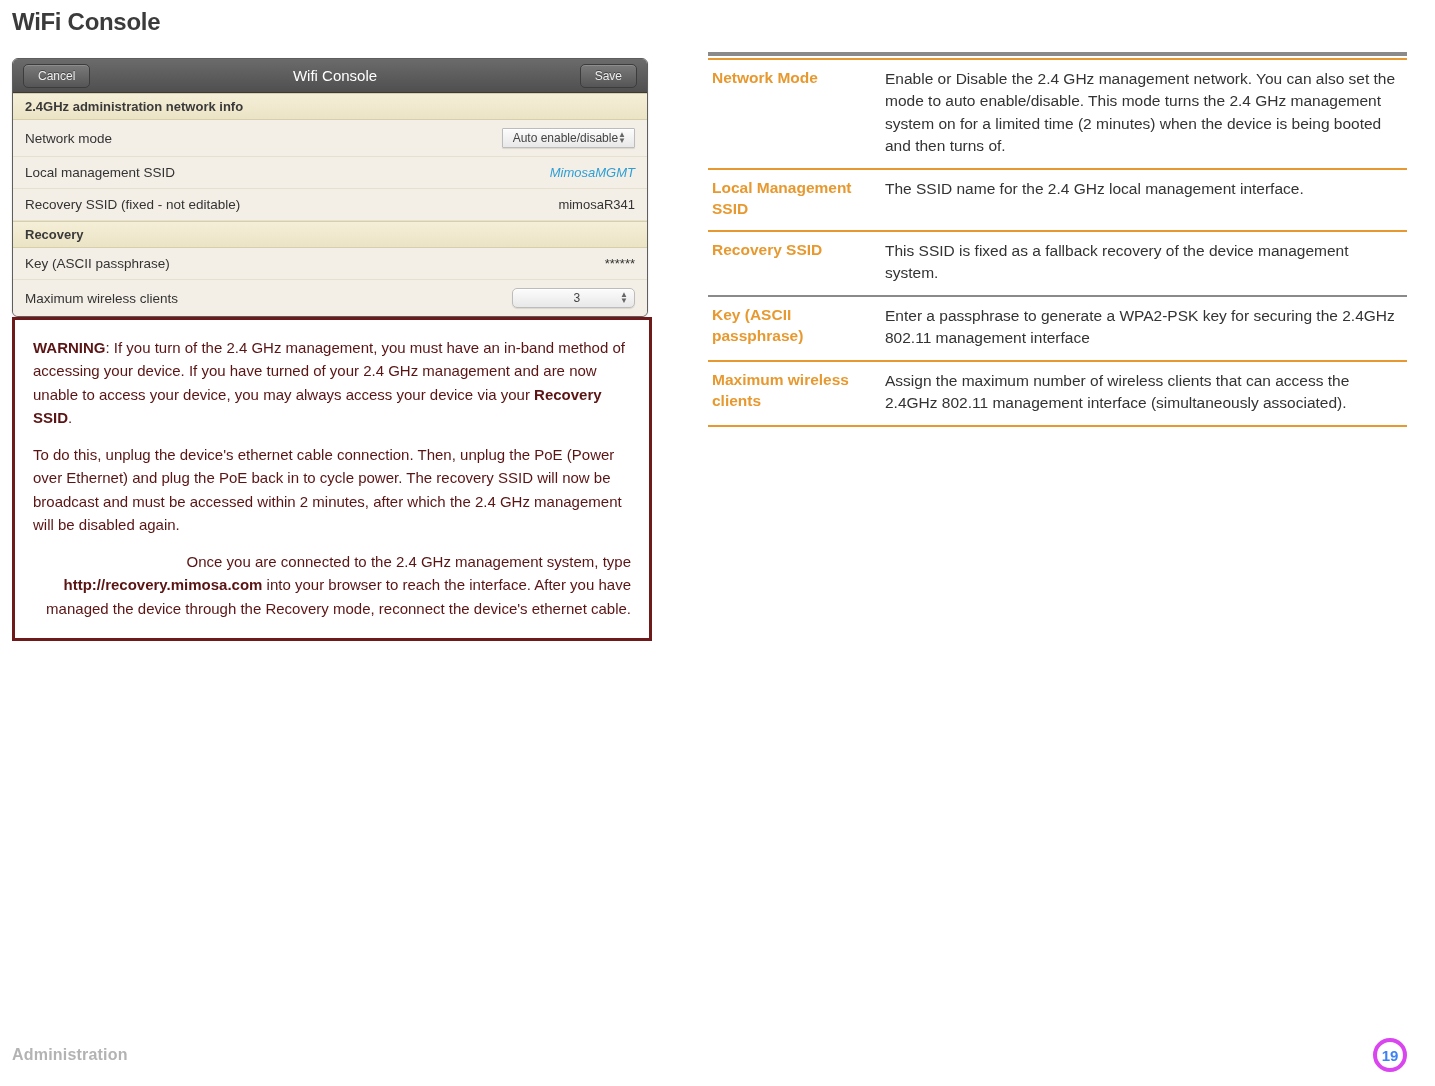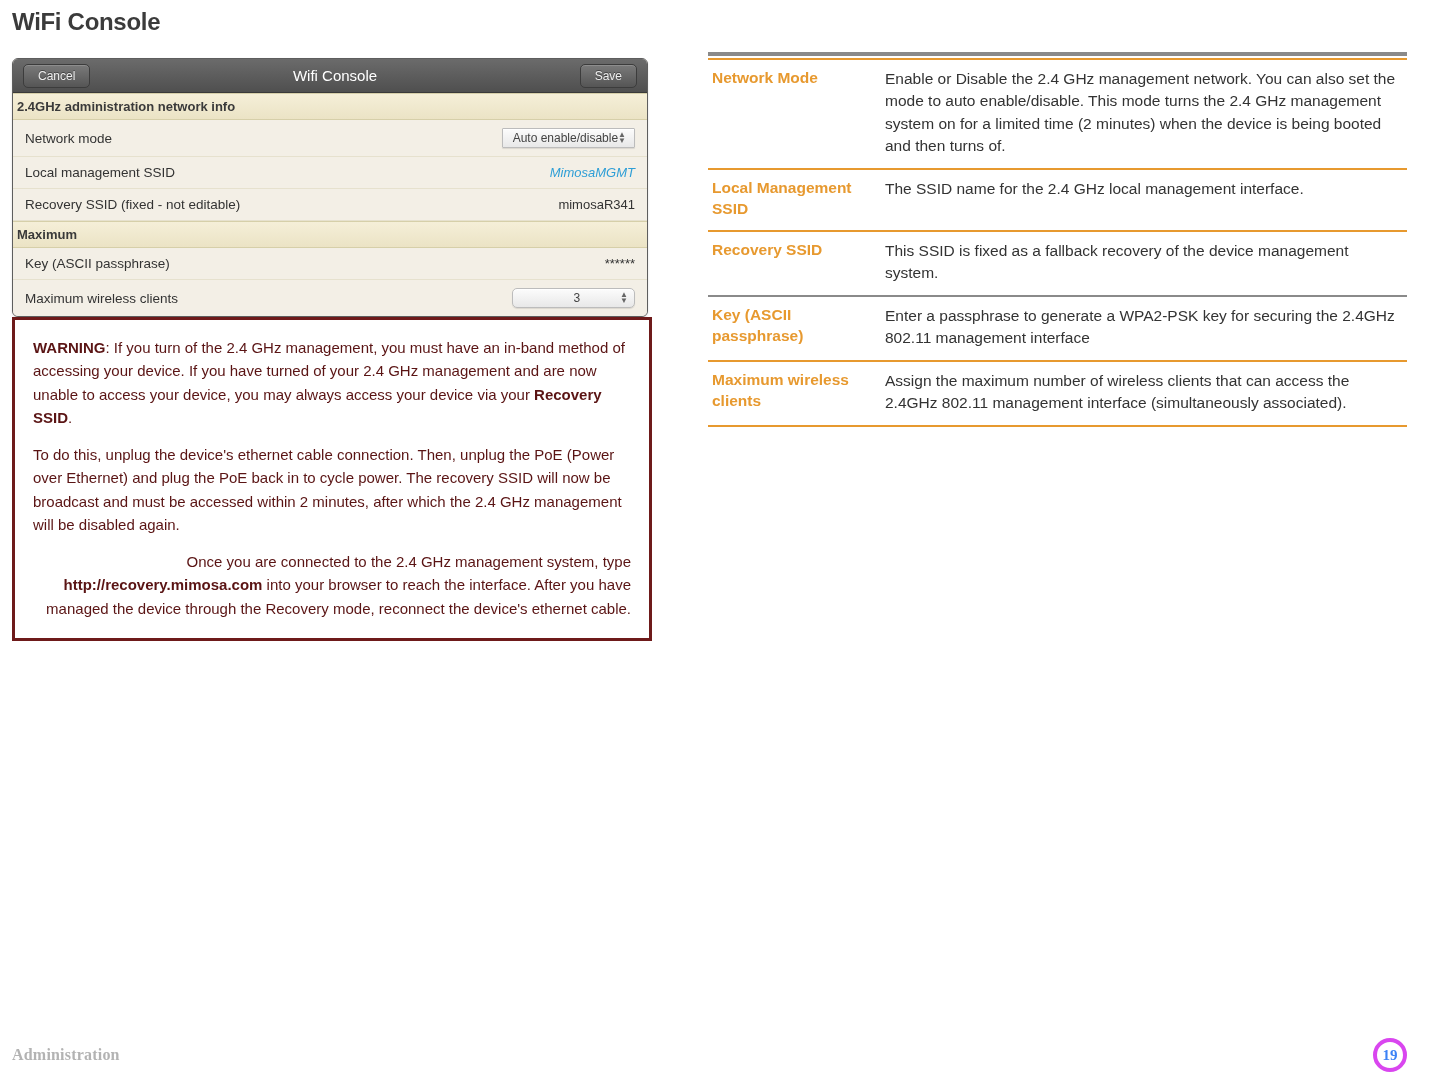--- a/index.html
+++ b/index.html
@@ -52,21 +52,21 @@
     font-size: 12px;
     padding: 4px 14px;
     border-radius: 5px;
     box-shadow: inset 0 1px 0 rgba(255,255,255,0.15);
     text-shadow: 0 -1px 0 rgba(0,0,0,0.4);
   }
   .section-head {
     background: linear-gradient(#f5efd8, #ebe3c5);
     border-top: 1px solid #d6cfa9;
     border-bottom: 1px solid #d6cfa9;
-    padding: 5px 4px;
+    padding: 5px 12px;
     font-size: 13px;
     font-weight: bold;
     color: #3a3a3a;
   }
   .row {
     display: flex;
     justify-content: space-between;
     align-items: center;
     padding: 8px 12px;
     font-size: 13.5px;
@@ -134,21 +134,21 @@
     color: #333;
     line-height: 1.45;
   }
   .def-bottomrule { height: 2px; background: #e7992f; }
   .midrule { height: 2px; background: #8a8a8a; }
 
   
   .footer {
     position: absolute;
     left: 12px; right: 28px; bottom: 14px;
-    display: flex; justify-content: space-between; align-items: center; font-family: Liberation Serif, serif;
+    display: flex; justify-content: space-between; align-items: center;
   }
   .footer-left { color: #b3b3b3; font-size: 16px; font-weight: 600; letter-spacing: 0.2px; }
   .page-badge {
     width: 34px; height: 34px; border-radius: 50%;
     border: 4px solid #d946ef;
     display: flex; align-items: center; justify-content: center;
     color: #3b82f6; font-weight: bold; font-size: 15px;
     box-shadow: 0 0 0 2px #fff inset;
   }
 </style>
@@ -181,21 +181,21 @@
       </div>
       <div class="row">
         <span>Local management SSID</span>
         <span class="val link">MimosaMGMT</span>
       </div>
       <div class="row">
         <span>Recovery SSID (fixed - not editable)</span>
         <span class="val">mimosaR341</span>
       </div>
 
-      <div class="section-head">Maximum</div>
+      <div class="section-head">Recovery</div>
 
       <div class="row">
         <span>Key (ASCII passphrase)</span>
         <span class="val">******</span>
       </div>
       <div class="row">
         <span>Maximum wireless clients</span>
         <span class="spinner">
           <span>3</span>
           <span class="stepper-arrows" style="margin-left:40px;">

